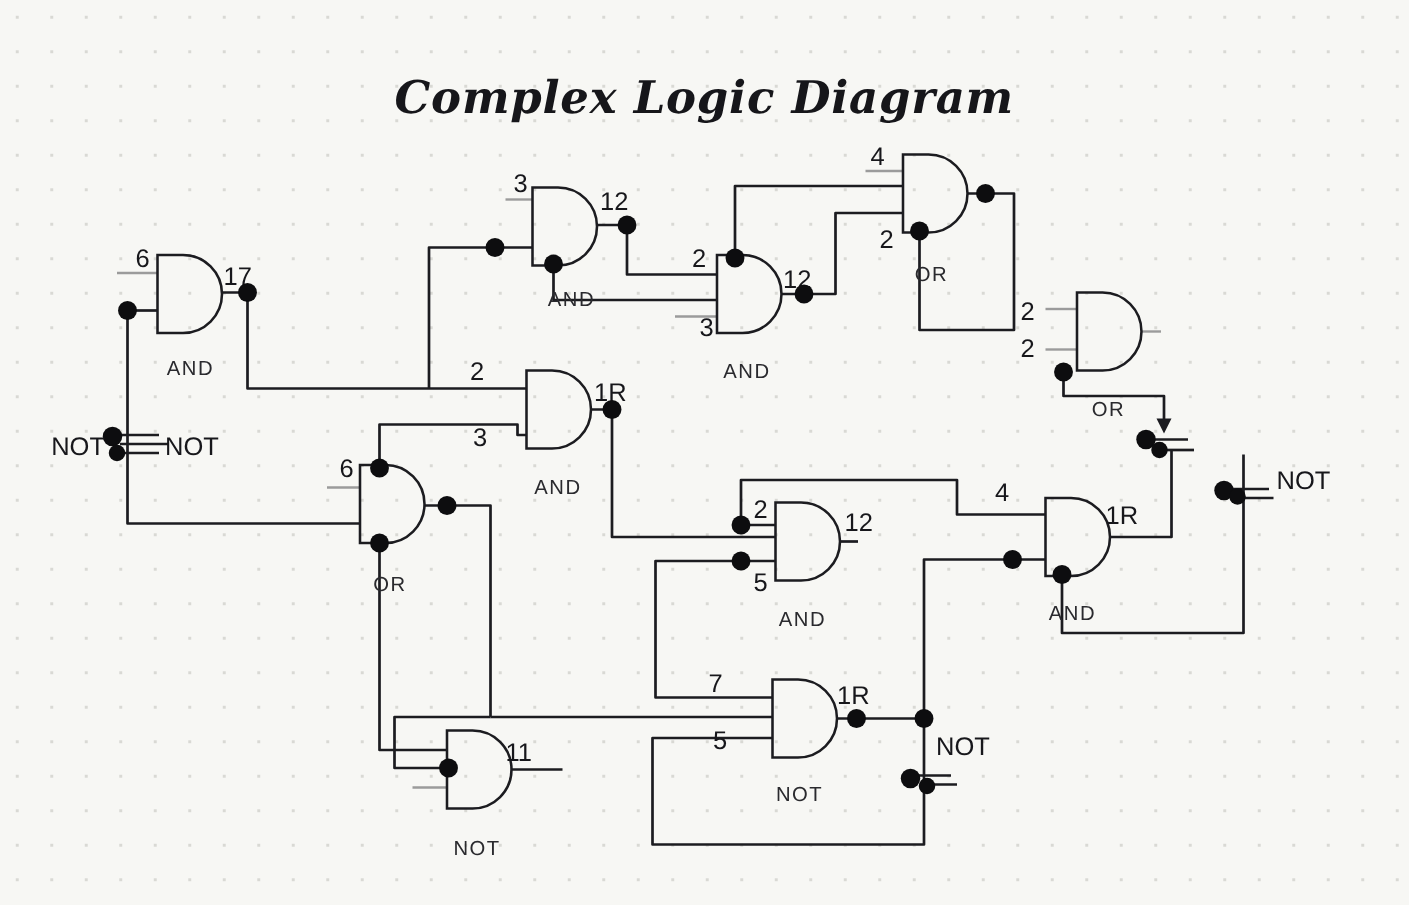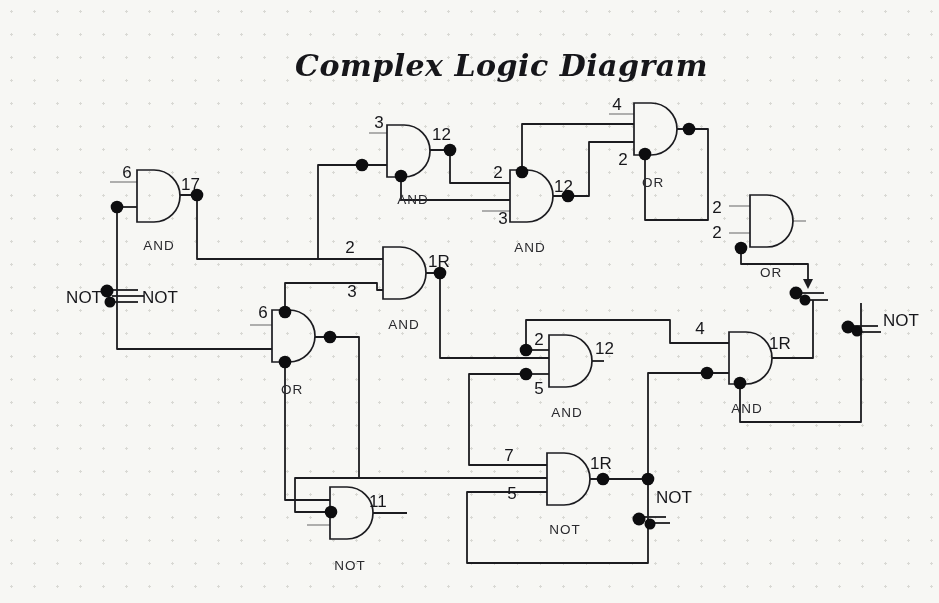--- a/index.html
+++ b/index.html
@@ -3,21 +3,21 @@
 <meta charset="utf-8">
 <style>
   html,body{margin:0;padding:0;}
   body{
     width:939px;height:603px;overflow:hidden;
     background-color:#f7f7f4;
     background-image:radial-gradient(#d9d9d4 1px, transparent 1.2px);
     background-size:23px 23px;
     font-family:"Liberation Sans", sans-serif;
   }
-  #stage{position:relative;width:826px;height:603px;margin-left:32px;}
+  #stage{position:relative;width:826px;height:603px;}
   #diagram-title{
     position:absolute;left:0;top:48px;width:939px;text-align:center;
     font-family:"DejaVu Serif","Liberation Serif",serif;
     font-style:italic;font-weight:bold;font-size:30px;color:#16161a;
     letter-spacing:0.5px;
   }
   svg{position:absolute;left:0;top:0;}
   .gate-body{fill:none;stroke:#1c1c20;stroke-width:1.7;}
   .wire{fill:none;stroke:#1c1c20;stroke-width:1.8;stroke-linejoin:round;}
   .stub{fill:none;stroke:#9b9b9b;stroke-width:1.6;}

